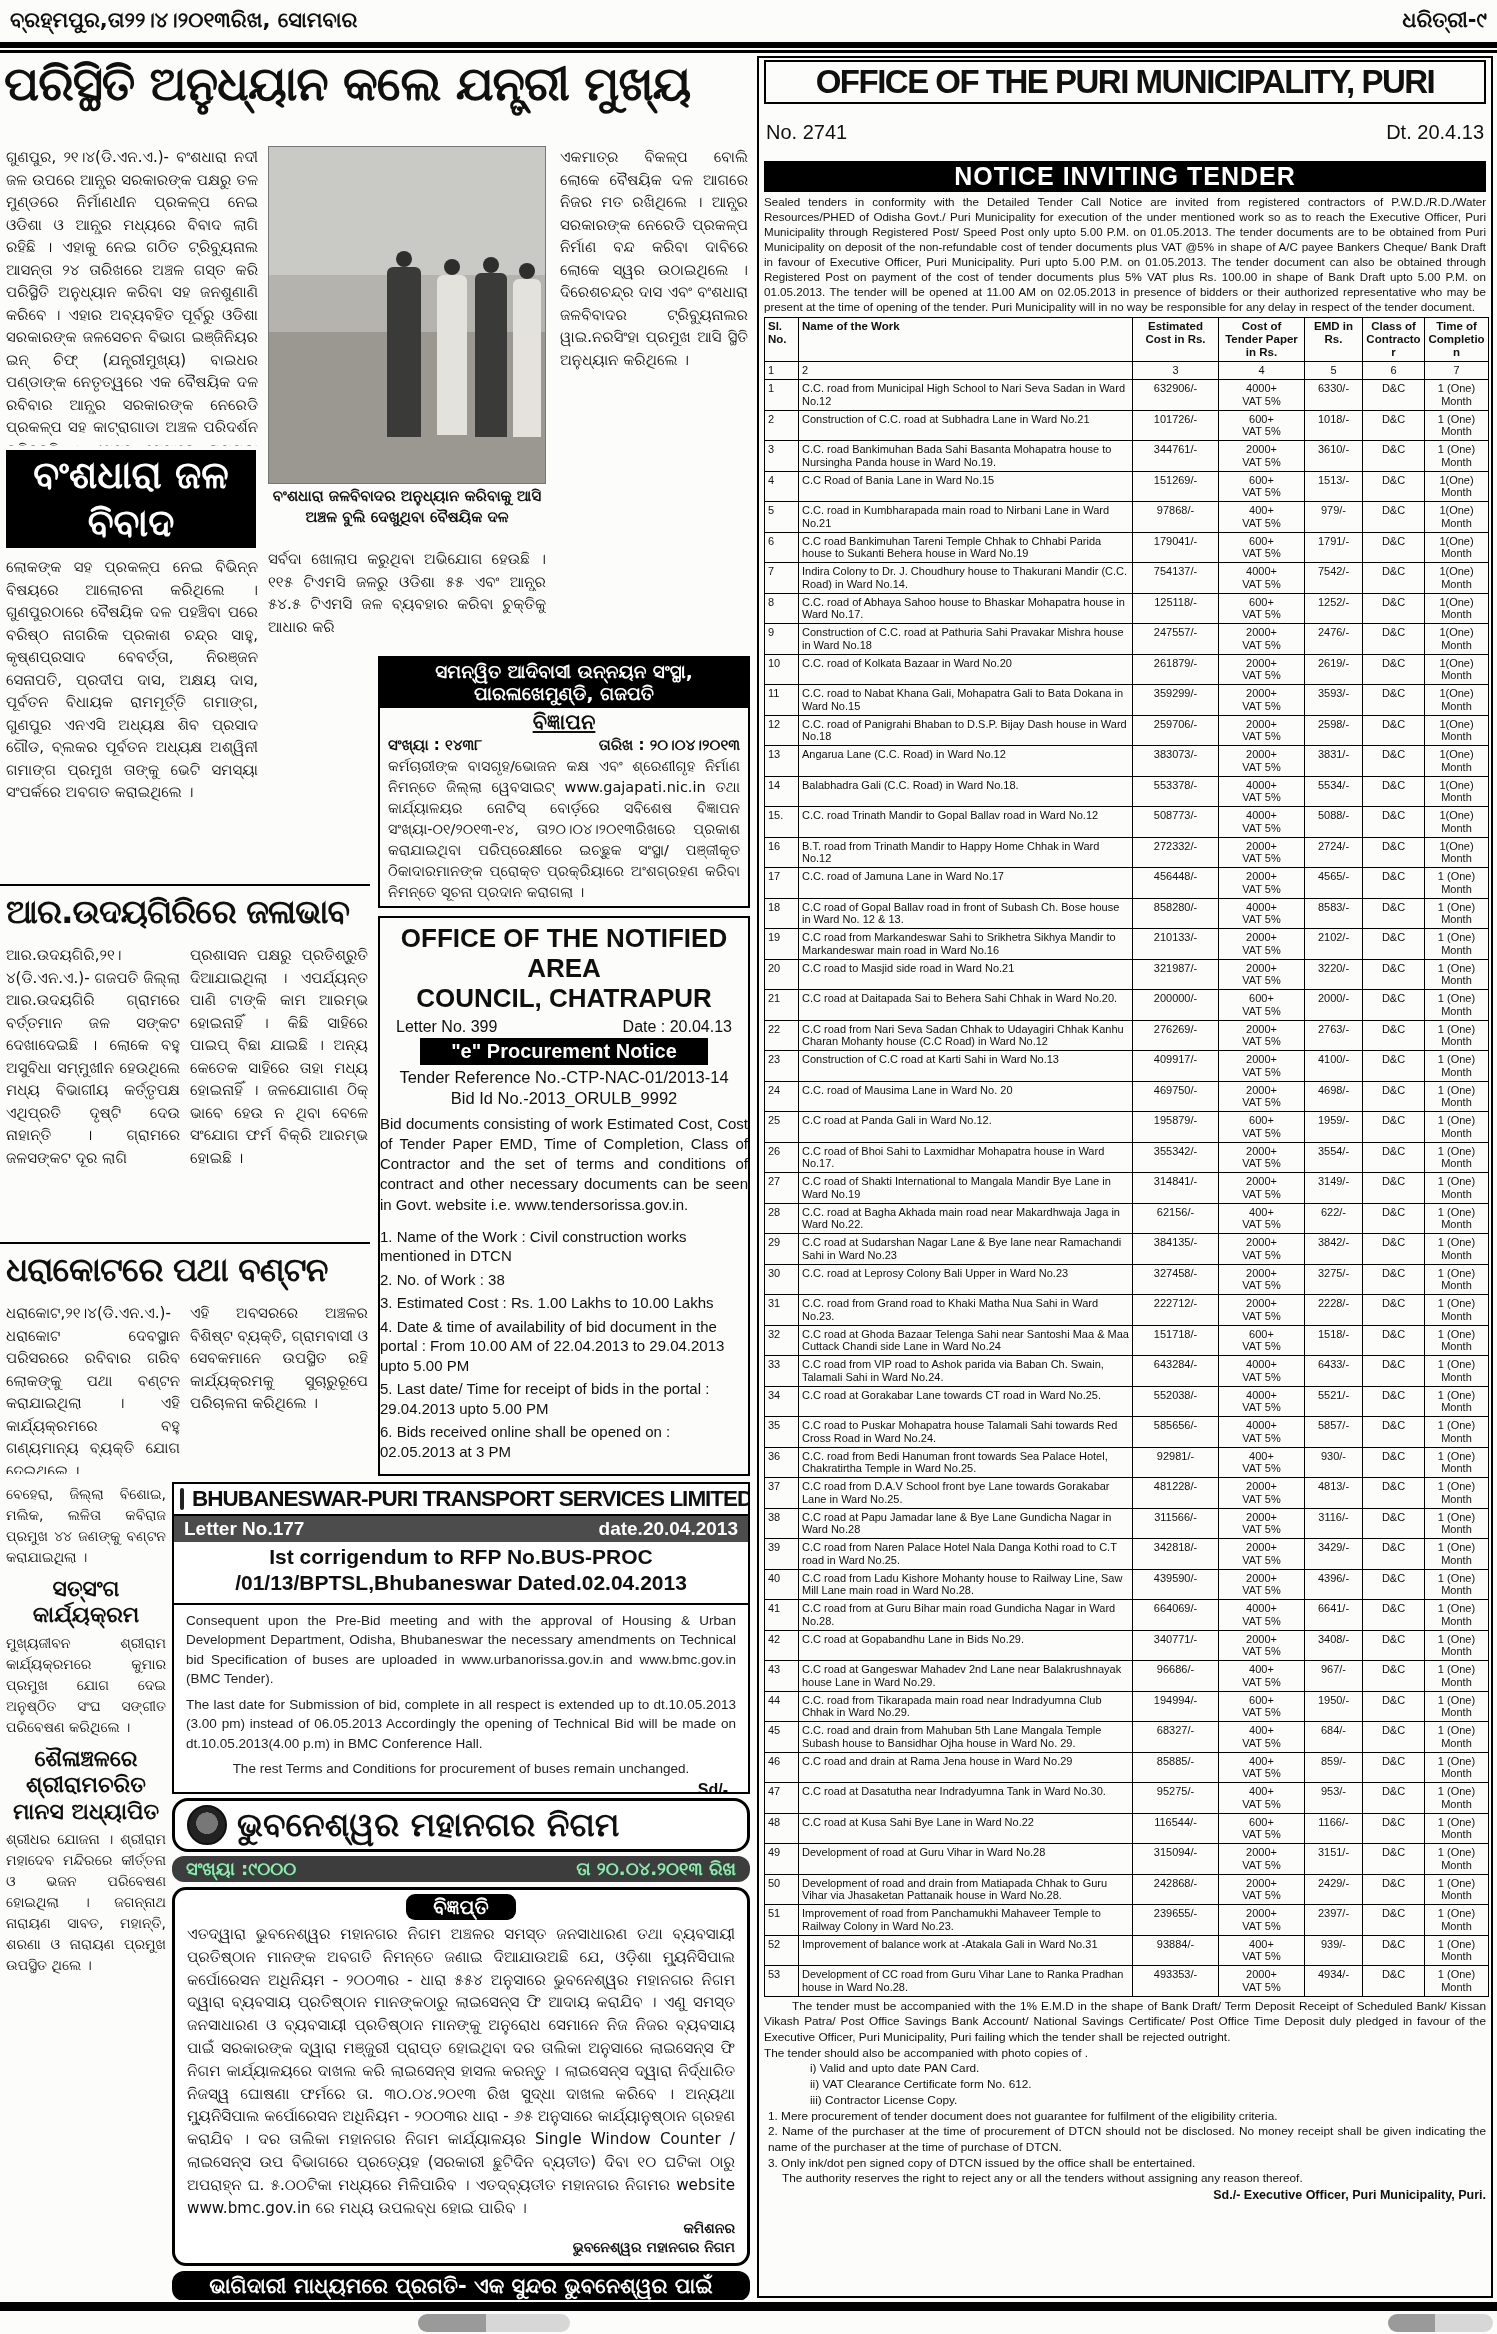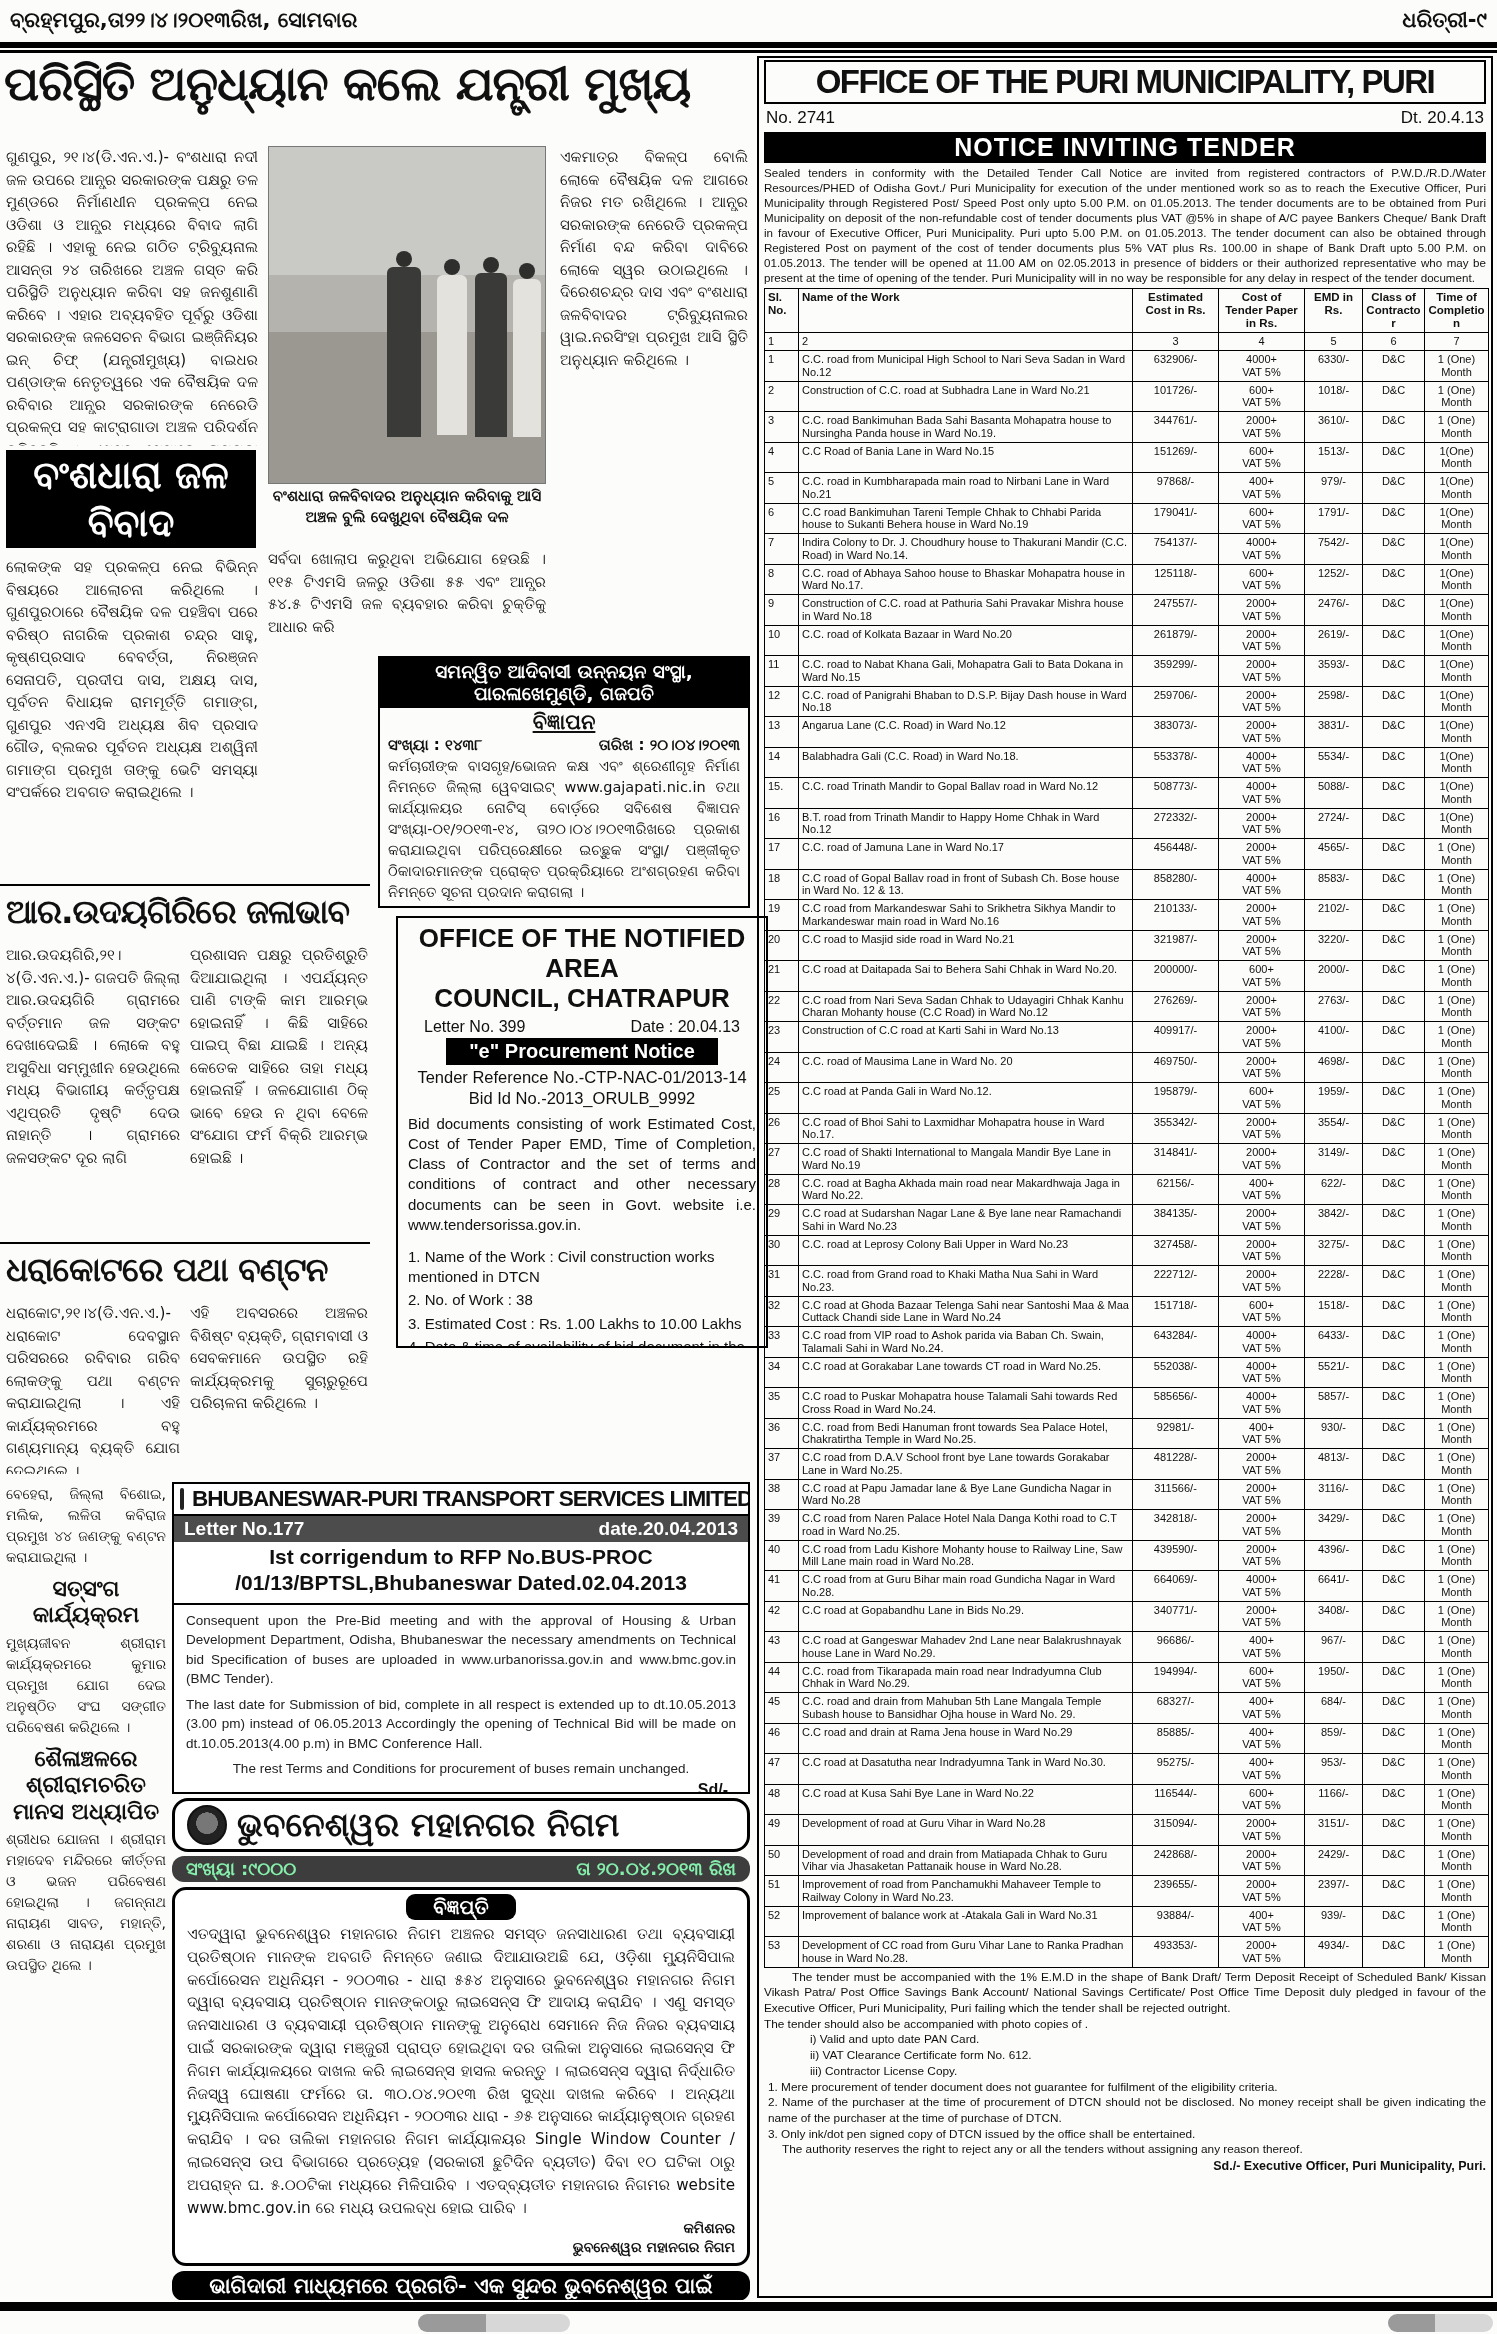--- a/index.html
+++ b/index.html
@@ -35,21 +35,21 @@
   
   #adibasi{left:378px;top:656px;width:372px;height:252px;border:2px solid #000;padding:4px 8px;}
   #adibasi .bar{background:#000;color:#fff;font-size:18.5px;font-weight:bold;text-align:center;
                 padding:3px 2px;margin:-4px -8px 2px -8px;}
   #adibasi .ttl{text-align:center;font-size:21px;font-weight:bold;text-decoration:underline;}
   #adibasi .nd{display:flex;justify-content:space-between;font-size:15px;font-weight:bold;margin:2px 0;}
   #adibasi .bd{font-size:14.5px;line-height:1.45;}
   #adibasi .sg{text-align:right;font-style:italic;font-weight:bold;font-size:14.5px;line-height:1.4;}
 
   
-  #chatrapur{left:396px;top:916px;width:372px;height:432px;border:2px solid #000;padding:6px 10px;}
+  #chatrapur{left:378px;top:916px;width:372px;height:560px;border:2px solid #000;padding:6px 0;}
   #chatrapur .ttl{font-size:26px;font-weight:900;text-align:center;line-height:1.15;}
   #chatrapur .nd{display:flex;justify-content:space-between;font-size:16px;margin:4px 16px 2px;}
   #chatrapur .ebar{background:#000;color:#fff;font-weight:bold;font-size:20px;text-align:center;
                    width:78%;margin:2px auto;padding:2px 0;}
   #chatrapur .ref{text-align:center;font-size:16.5px;line-height:1.3;}
   #chatrapur .bd{font-size:15px;line-height:1.35;margin-top:4px;}
   #chatrapur ul{list-style:none;margin:12px 0 0 0;padding:0;font-size:15px;line-height:1.3;}
   #chatrapur li{margin:4px 0;}
 
   
@@ -77,21 +77,21 @@
              width:110px;margin:0 auto;text-align:center;padding:1px 0;}
   #bmc .bd{font-size:15.2px;line-height:1.5;margin-top:3px;}
   #bmc .sg{text-align:right;font-size:14px;font-weight:bold;line-height:1.35;}
   #bmc .foot{background:#000;color:#fff;border-radius:12px;text-align:center;font-size:21px;
              font-weight:bold;margin-top:5px;padding:3px 0;}
 
   
   #tender{left:757px;top:56px;width:736px;height:2242px;border:2px solid #000;padding:2px 5px;}
   #tender .ttl{border:2px solid #000;font-size:33px;font-weight:900;letter-spacing:-1.5px;
                text-align:center;white-space:nowrap;padding:1px 0;}
-  #tender .nd{display:flex;justify-content:space-between;font-size:17px;padding:4px 2px;}
+  #tender .nd{display:flex;justify-content:space-between;font-size:20px;padding:17px 2px;}
   #tender .nit{background:#000;color:#fff;font-size:25px;font-weight:900;text-align:center;
                letter-spacing:1px;padding:1px 0;}
   #tender .intro{font-size:11.6px;line-height:1.3;margin:2px 0;color:#111;}
   table.tnd{border-collapse:collapse;width:100%;table-layout:fixed;}
   table.tnd th,table.tnd td{border:1px solid #000;font-size:11px;line-height:1.16;
                padding:2px 3px;vertical-align:top;word-wrap:break-word;}
   table.tnd th{font-weight:bold;text-align:center;font-size:11.5px;}
   table.tnd td.c{text-align:center;white-space:pre-line;}
   .notes{font-size:11.8px;line-height:1.33;margin-top:2px;}
   .notes .ind{padding-left:46px;}

